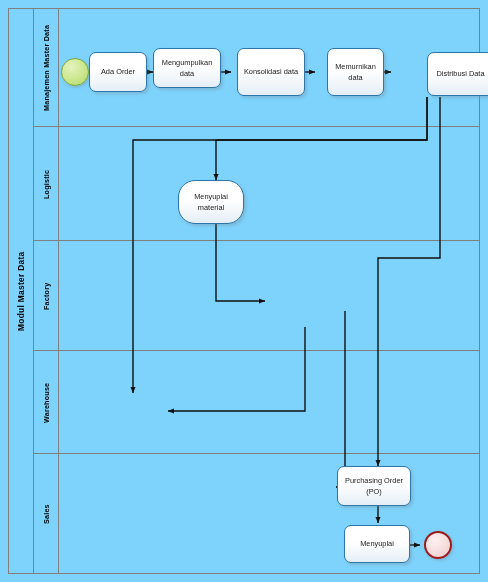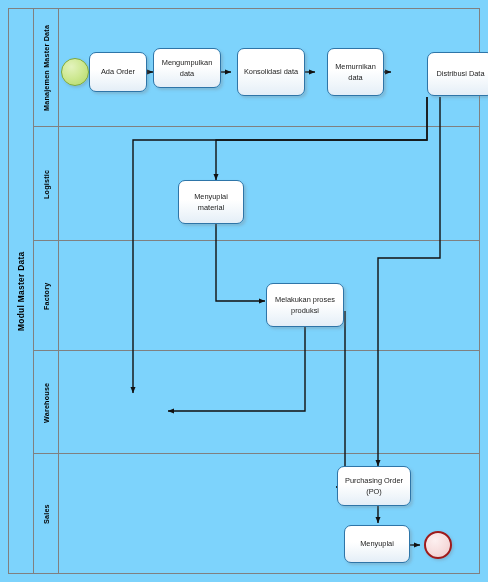--- a/index.html
+++ b/index.html
@@ -157,27 +157,24 @@
   <div class="task" style="left:237px; top:48px; width:68px; height:48px;">
     <span>Konsolidasi data</span>
   </div>
   <div class="task" style="left:327px; top:48px; width:57px; height:48px;">
     <span>Memurnikan data</span>
   </div>
   <div class="task" style="left:392px; top:52px; width:67px; height:44px;margin-left:35px;">
     <span>Distribusi Data</span>
   </div>
 
-  <div class="task" style="left:178px; top:180px; width:66px; height:44px;">
+  <div class="task" style="left:178px; top:180px; width:66px; height:44px;border-radius:17px;">
     <span>Menyuplai material</span>
   </div>
 
-  <div class="task" style="left:266px; top:283px; width:78px; height:44px;">
-    <span>Melakukan proses produksi</span>
-  </div>
 
 
   <div class="task" style="left:337px; top:466px; width:74px; height:40px;">
     <span>Purchasing Order (PO)</span>
   </div>
   <div class="task" style="left:344px; top:525px; width:66px; height:38px;">
     <span>Menyuplai</span>
   </div>
 
   <div class="event end" style="left:424px; top:531px; width:28px; height:28px;"></div>

